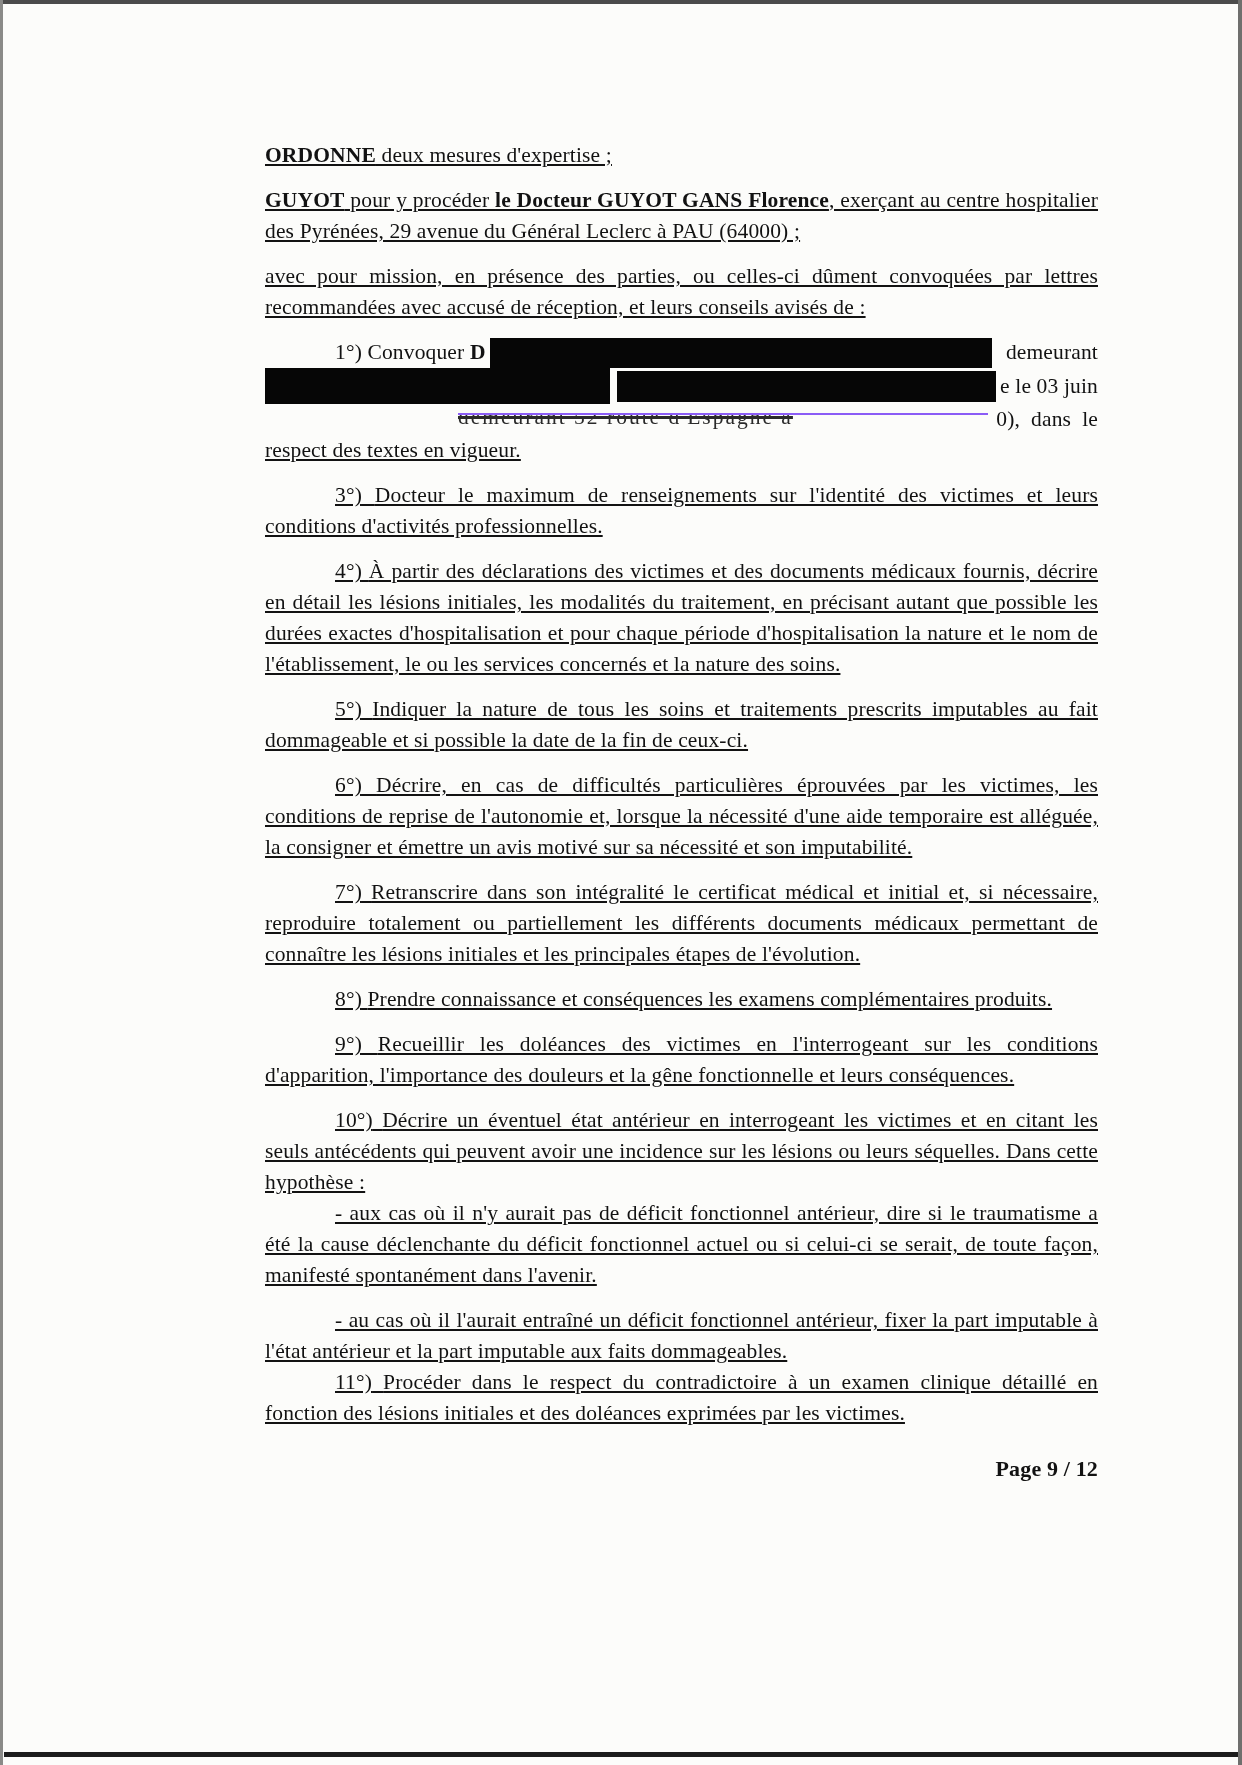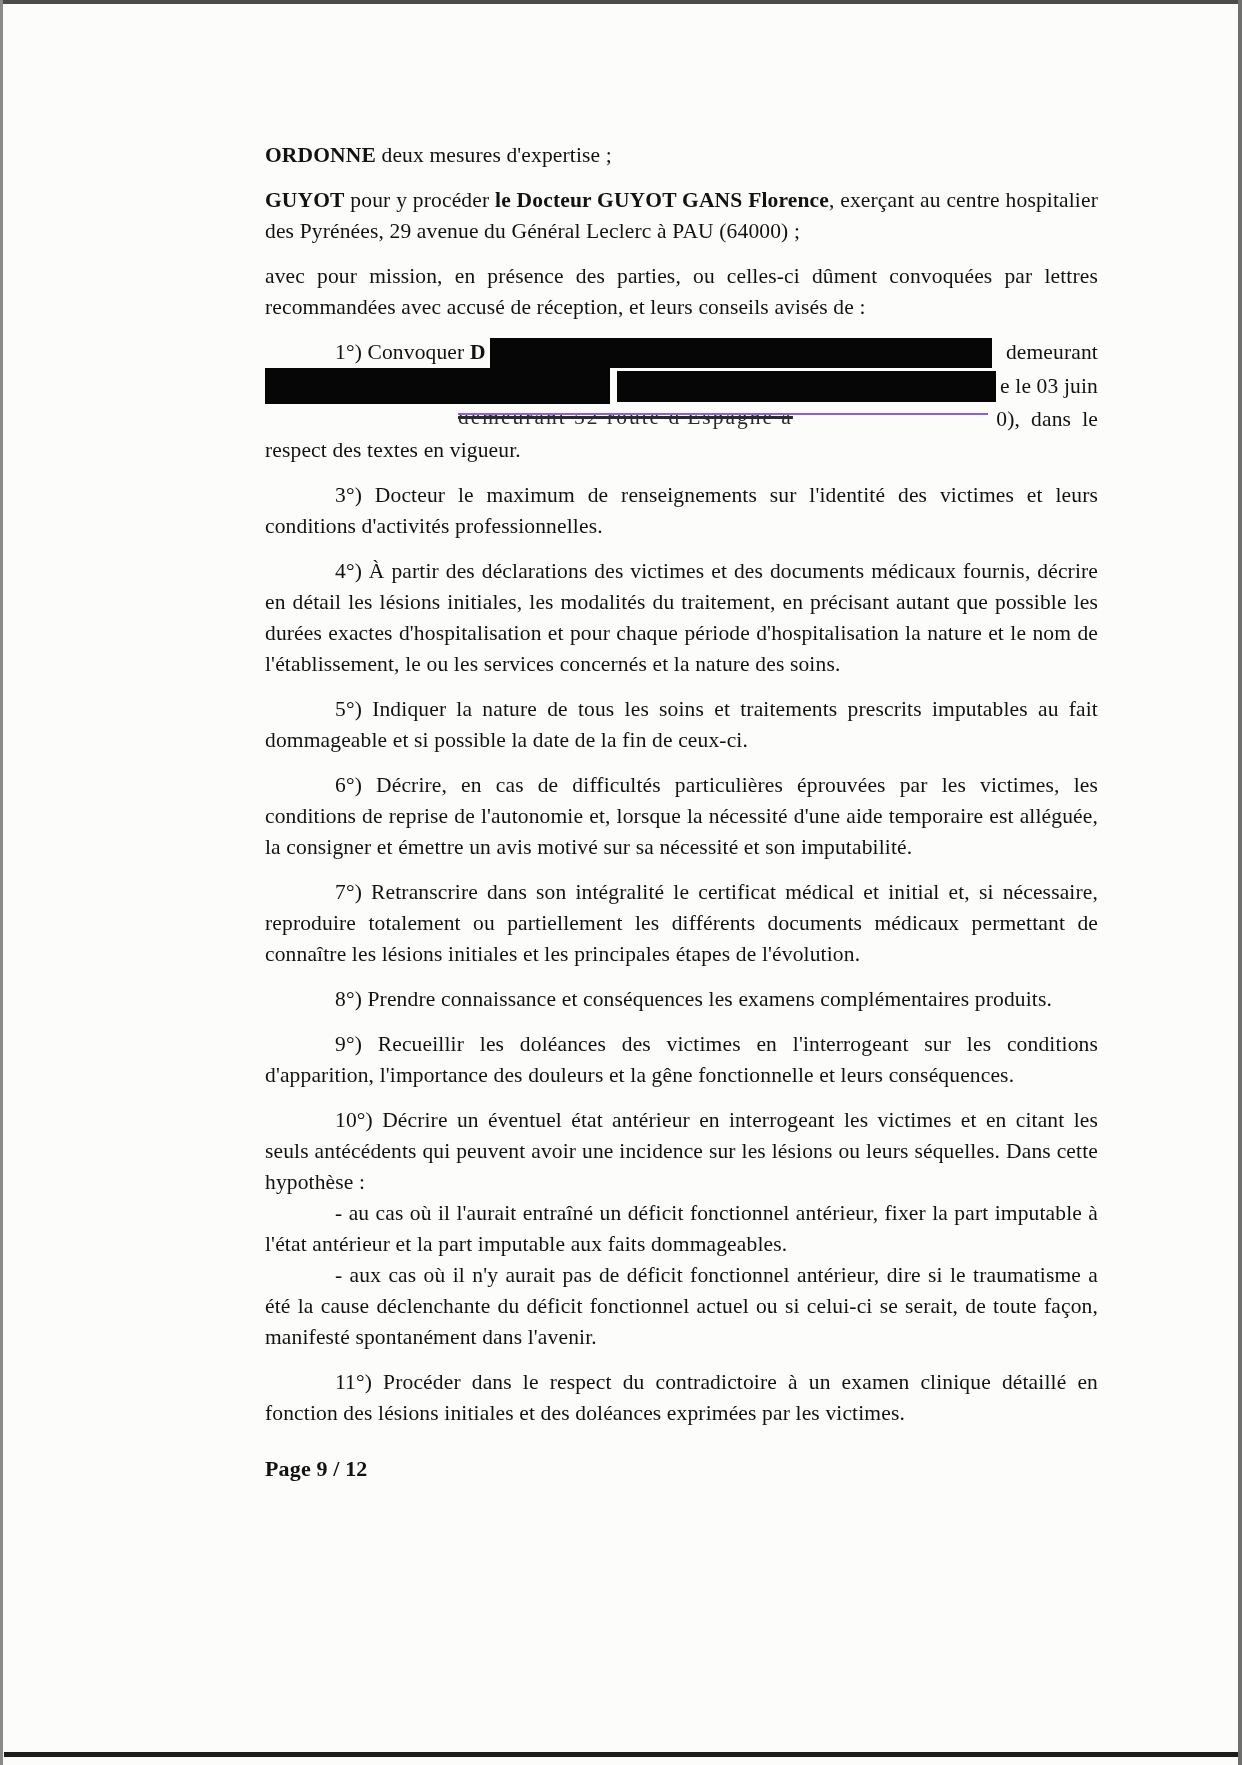--- a/index.html
+++ b/index.html
@@ -22,21 +22,21 @@
   .edge-bottom{position:absolute;top:1752px;left:4px;width:1234px;height:5px;background:#1c1c1c;}
 
   .content{
     position:absolute;
     left:265px;top:140px;
     width:833px;
     font-size:21.5px;
     line-height:31px;
     letter-spacing:0.15px;
   }
-  p{margin:0 0 14px 0;text-align:justify;}
+  p{margin:0 0 14px 0;text-align:justify;text-decoration:underline;}
   .indent{text-indent:70px;}
   b{font-weight:700;}
 
   
   .rline{display:flex;align-items:center;margin:0;}
   .rline .txt{white-space:pre;}
   .bar{background:#060606;}
   .bar-l1{flex:1;height:30px;margin:1px 8px 0 4px;}
   .bar-l2a{width:345px;height:36px;}
   .bar-l2b{flex:1;height:31px;margin-left:7px;}
@@ -51,21 +51,21 @@
   .sliver span{
     display:block;margin-top:-13px;
     text-decoration:line-through;
     text-decoration-thickness:3px;
     color:#2a2a2a;white-space:nowrap;
     letter-spacing:2px;
   }
   .sub{margin:0;text-align:justify;}
   .footer{
     margin-top:24px;
-    text-align:left;
+    text-align:right;
     font-weight:700;
     font-size:22px;
   }
 </style>
 </head>
 <body>
 
 <div class="page">
   <div class="edge-top"></div>
   <div class="edge-left"></div>
@@ -113,22 +113,22 @@
     <p class="indent"><span>6°)</span> <span>Décrire, en cas de difficultés particulières éprouvées par les victimes, les conditions de reprise de l'autonomie et, lorsque la nécessité d'une aide temporaire est alléguée, la consigner et émettre un avis motivé sur sa nécessité et son imputabilité.</span></p>
 
     <p class="indent"><span>7°)</span> <span>Retranscrire dans son intégralité le certificat médical et initial et, si nécessaire, reproduire totalement ou partiellement les différents documents médicaux permettant de connaître les lésions initiales et les principales étapes de l'évolution.</span></p>
 
     <p class="indent"><span>8°)</span> <span>Prendre connaissance et conséquences les examens complémentaires produits.</span></p>
 
     <p class="indent"><span>9°)</span> <span>Recueillir les doléances des victimes en l'interrogeant sur les conditions d'apparition, l'importance des douleurs et la gêne fonctionnelle et leurs conséquences.</span></p>
 
     <div>
       <p class="indent sub"><span>10°)</span> <span>Décrire un éventuel état antérieur en interrogeant les victimes et en citant les seuls antécédents qui peuvent avoir une incidence sur les lésions ou leurs séquelles. Dans cette hypothèse :</span></p>
+      <p class="indent sub" style="margin-bottom:14px;">- aux cas où il n'y aurait pas de déficit fonctionnel antérieur, dire si le traumatisme a été la cause déclenchante du déficit fonctionnel actuel ou si celui-ci se serait, de toute façon, manifesté spontanément dans l'avenir.</p>
       <p class="indent sub">- au cas où il l'aurait entraîné un déficit fonctionnel antérieur, fixer la part imputable à l'état antérieur et la part imputable aux faits dommageables.</p>
-      <p class="indent sub" style="margin-bottom:14px;">- aux cas où il n'y aurait pas de déficit fonctionnel antérieur, dire si le traumatisme a été la cause déclenchante du déficit fonctionnel actuel ou si celui-ci se serait, de toute façon, manifesté spontanément dans l'avenir.</p>
     </div>
 
     <p class="indent"><span>11°)</span> <span>Procéder dans le respect du contradictoire à un examen clinique détaillé en fonction des lésions initiales et des doléances exprimées par les victimes.</span></p>
 
     <div class="footer">Page 9 / 12</div>
 
   </div>
 </div>
 
 </body></html>

